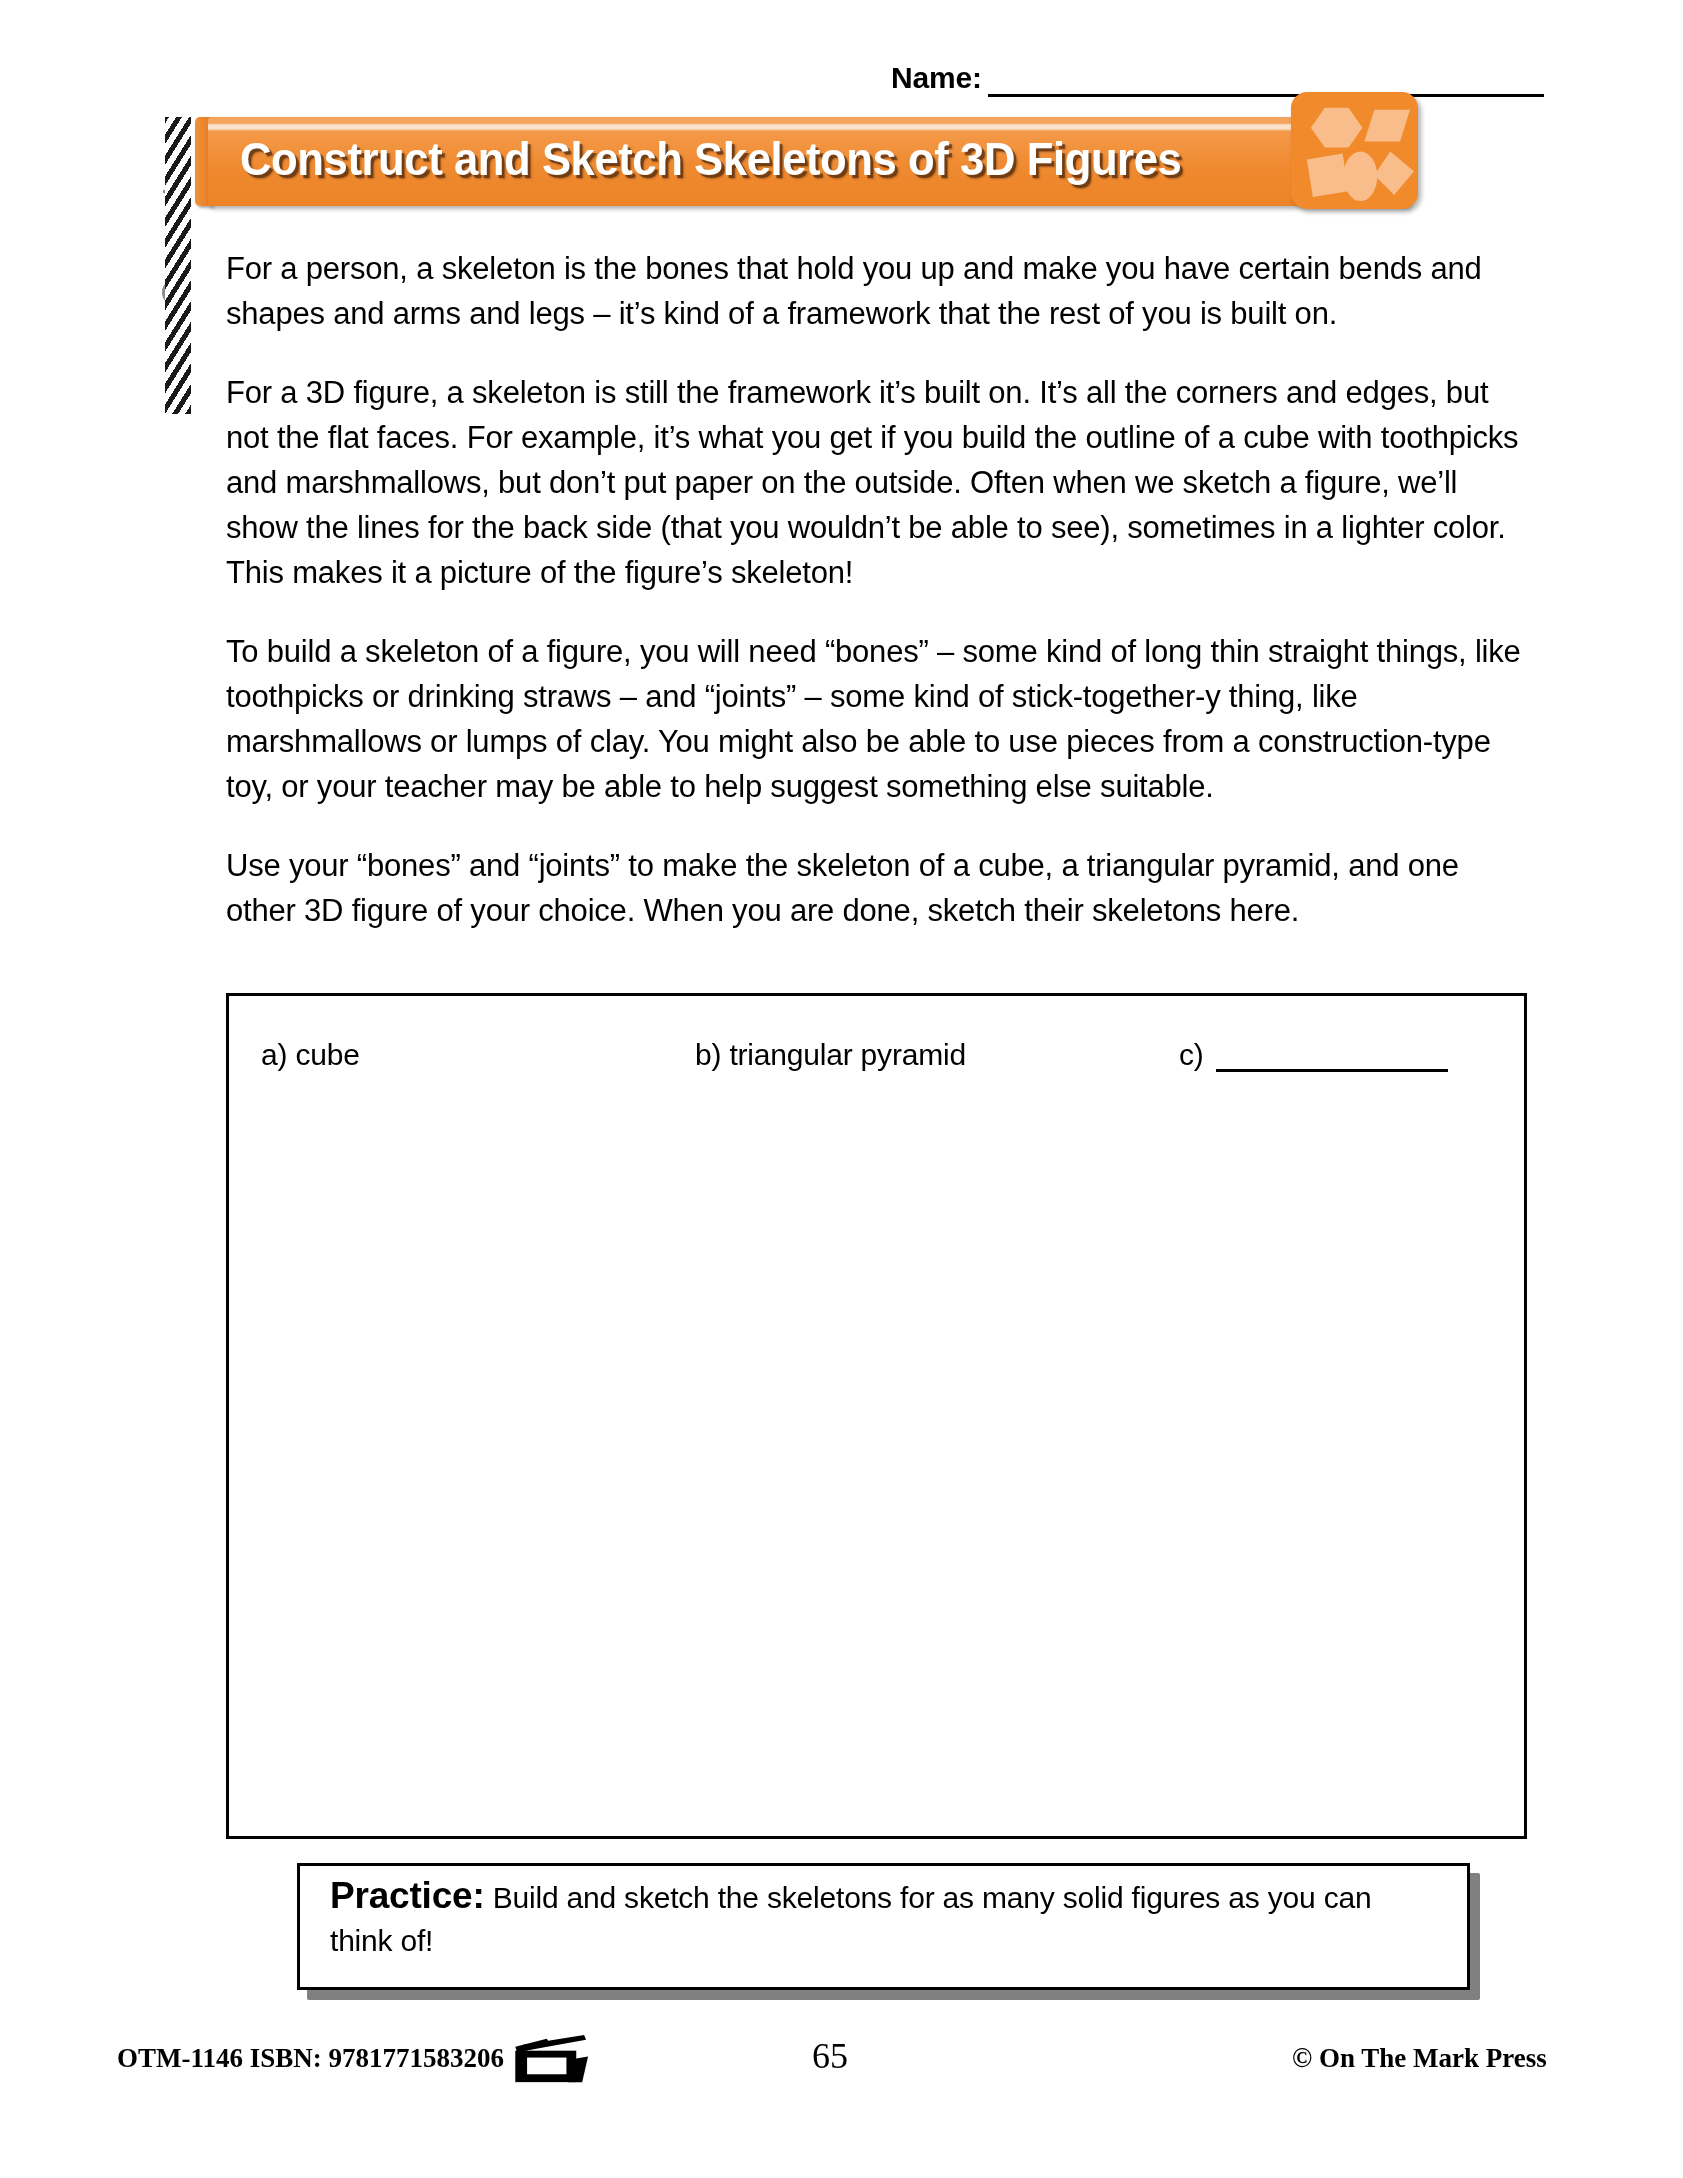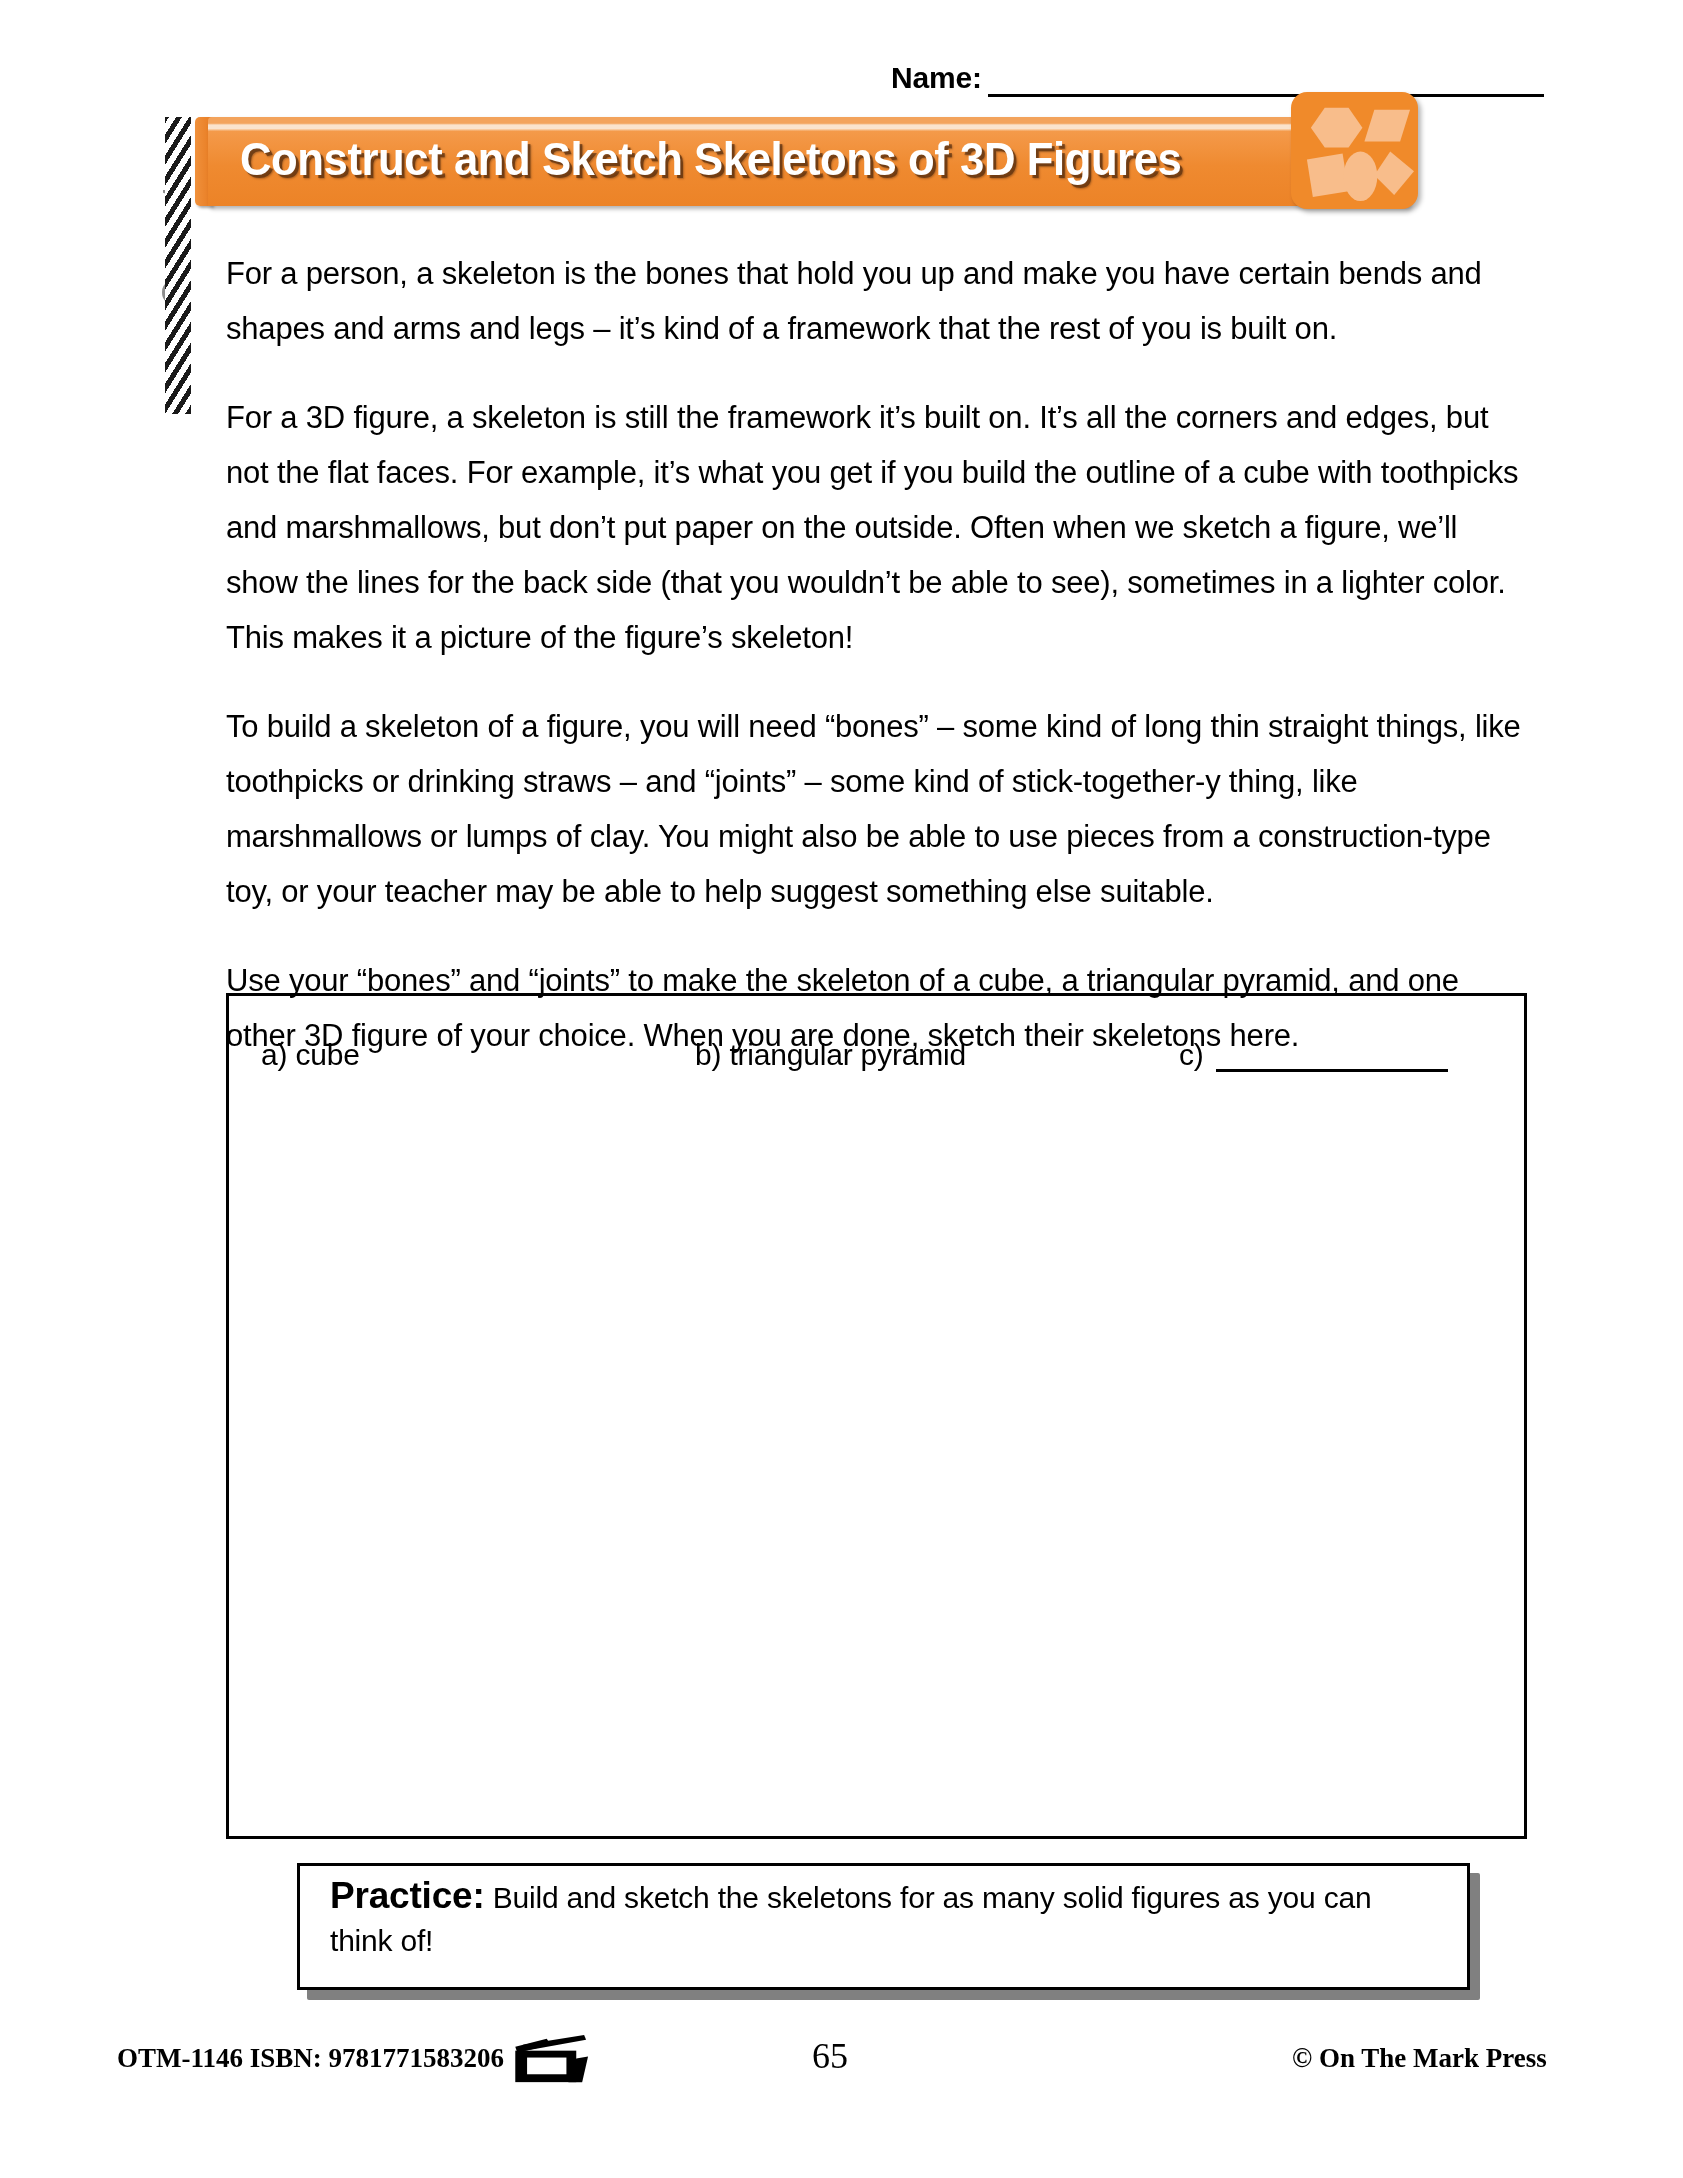--- a/index.html
+++ b/index.html
@@ -139,21 +139,21 @@
 
   
   .body-col {
     position: absolute;
     left: 226px;
     top: 246px;
     width: 1307px;
   }
   .para {
     font-size: 31px;
-    line-height: 55px;
+    line-height: 45px;
     margin: 0 0 34px 0;
     letter-spacing: -0.2px;
   }
   .para:last-child { margin-bottom: 9px; }
 
   
   .answer-box {
     position: absolute;
     left: 226px;
     top: 993px;

